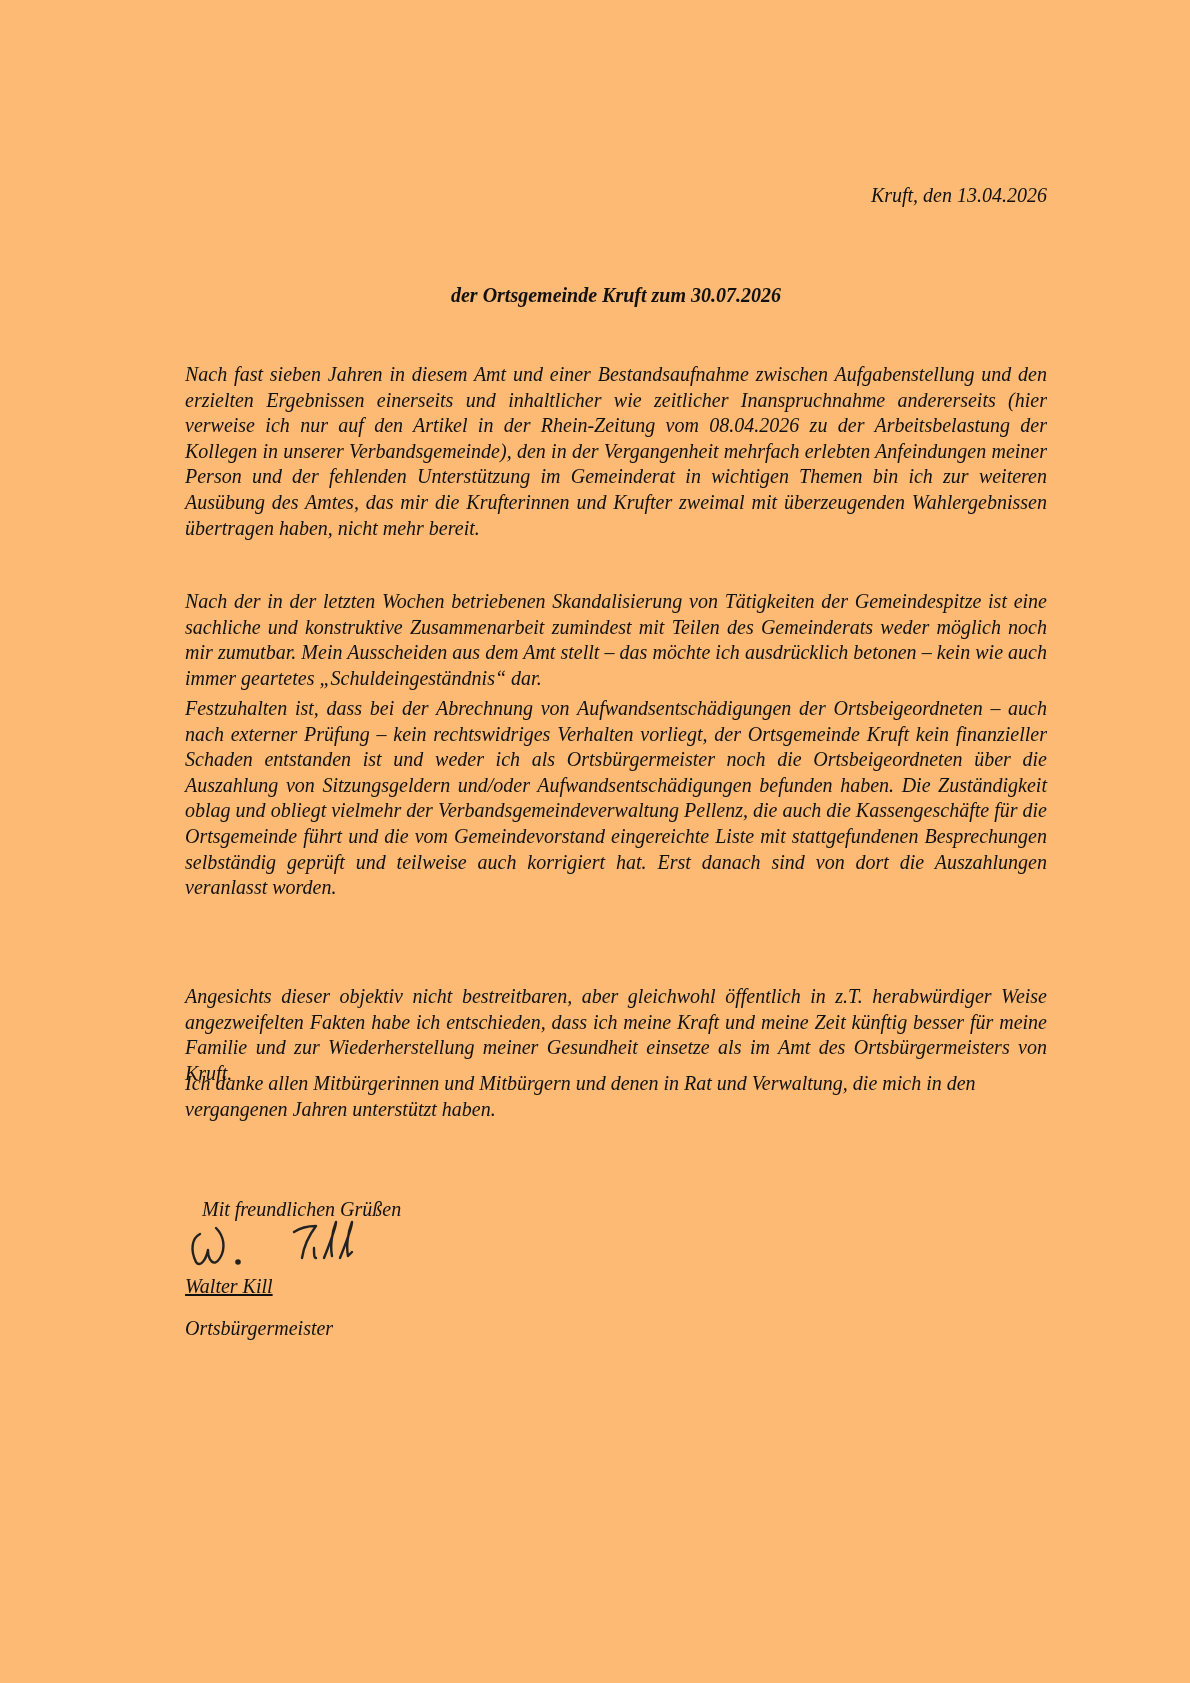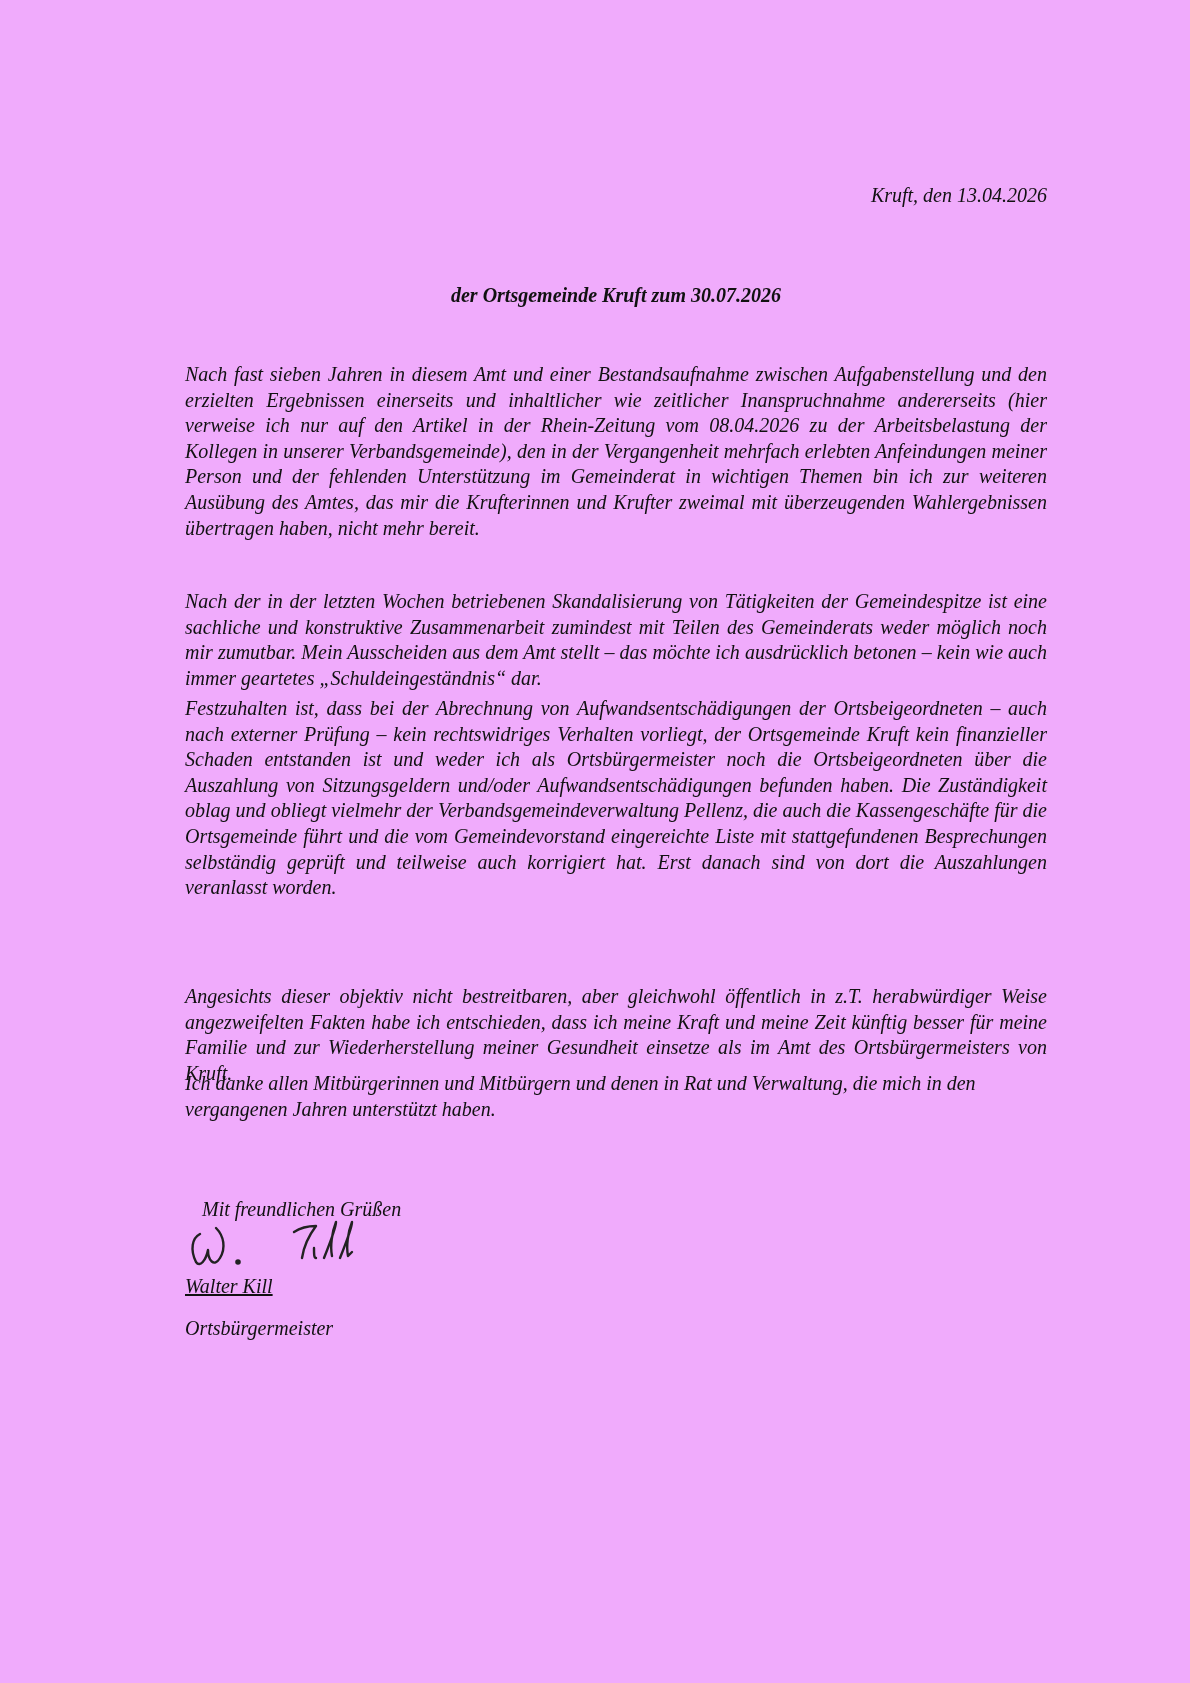--- a/index.html
+++ b/index.html
@@ -16,21 +16,21 @@
       font-family: "Liberation Serif", "DejaVu Serif", serif;
       font-style: italic;
       font-size: 20px;
       line-height: 25.6px;
     }
     .page {
       position: absolute;
       left: 0; top: 0;
       width: 1190px;
       height: 1683px;
-      background: #f0abfc;
+      background: #fdba74;
     }
     .date {
       position: absolute;
       top: 183px;
       right: 143px;
       text-align: right;
       white-space: nowrap;
     }
     .title {
       position: absolute;

